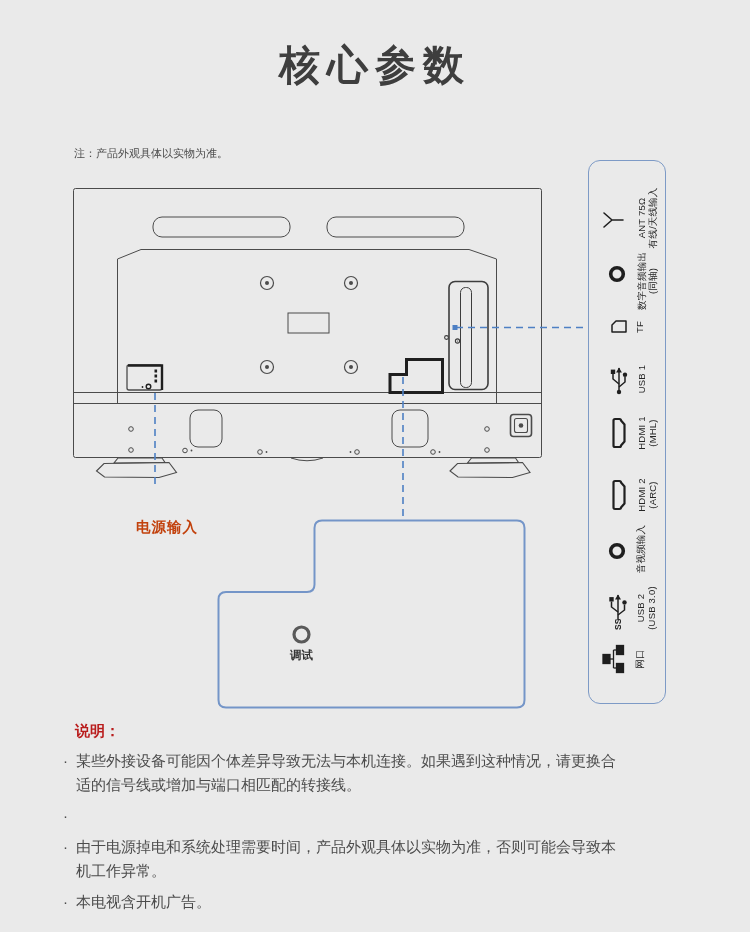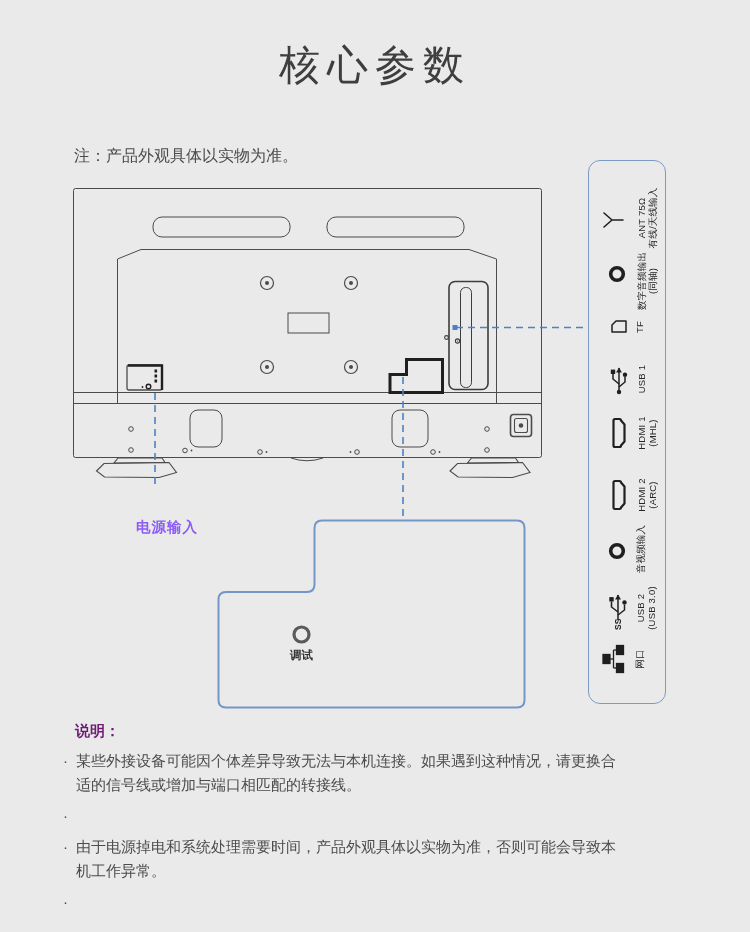--- a/index.html
+++ b/index.html
@@ -8,30 +8,30 @@
     width:750px;height:932px;
     background:#eaeaea;
     overflow:hidden;
     font-family:"Liberation Sans","DejaVu Sans",sans-serif;
     color:#4c4c4c;
   }
   .title{
     position:absolute;left:0;right:0;top:38px;
     text-align:center;
     font-size:41px;letter-spacing:7px;
-    color:#3e3e3e;font-weight:400;
+    color:#3e3e3e;font-weight:700;
   }
   .note{
     position:absolute;left:74px;top:146px;
-    font-size:16px;color:#4c4c4c;
+    font-size:11px;color:#4c4c4c;
   }
   .abs{position:absolute;}
   .power-label{
     position:absolute;left:136px;top:518px;
-    font-size:14.5px;font-weight:700;color:#8b5cf6;
+    font-size:14.5px;font-weight:700;color:#c2410c;
     letter-spacing:1px;
   }
   
   .io-panel{
     position:absolute;left:588px;top:160px;
     width:78px;height:544px;
     border:1.5px solid #7d9ac6;border-radius:12px;
     box-sizing:border-box;
     background:transparent;
   }
@@ -46,21 +46,21 @@
     font-size:9.5px;line-height:11px;
     color:#262626;text-align:center;white-space:nowrap;
     letter-spacing:0.2px;
   }
   .plabel span{display:block;white-space:nowrap;}
   
   .notes{
     position:absolute;left:63px;top:722px;width:590px;
   }
   .notes-heading{
-    font-size:15px;font-weight:700;color:#701a75;
+    font-size:15px;font-weight:700;color:#b91c1c;
     margin:0 0 8px 12px;
   }
   .notes ul{list-style:none;margin:0;padding:0;}
   .notes li{
     display:flex;
     font-size:15px;line-height:24px;color:#4c4c4c;
     margin-bottom:7px;
   }
   .notes li .bullet{width:13px;flex:0 0 13px;}
   .notes li .ntext{flex:0 1 auto;max-width:545px;}
@@ -272,17 +272,18 @@
       </li>
       <li>
         <span class="bullet">·</span>
       </li>
       <li>
         <span class="bullet">·</span>
         <span class="ntext">由于电源掉电和系统处理需要时间，产品外观具体以实物为准，否则可能会导致本机工作异常。</span>
       </li>
       <li>
         <span class="bullet">·</span>
+        <span class="ntext">本电视含开机广告。</span>
       </li>
     </ul>
   </div>
 
 </div>
 
 </body></html>

